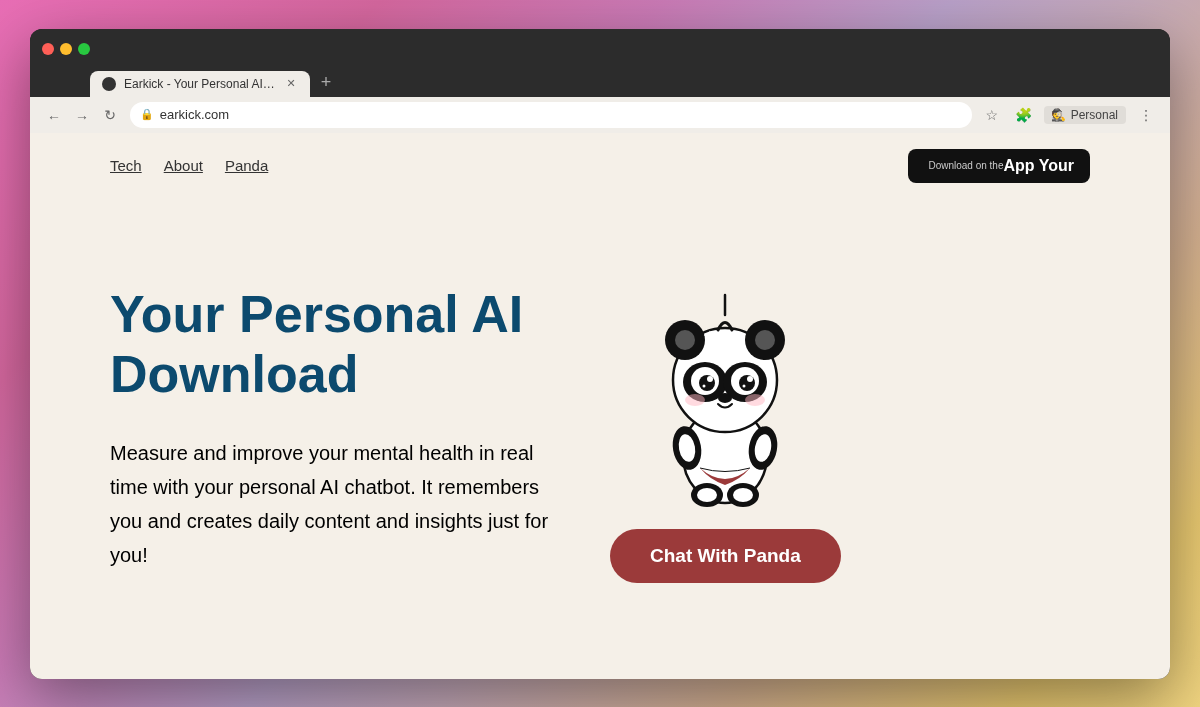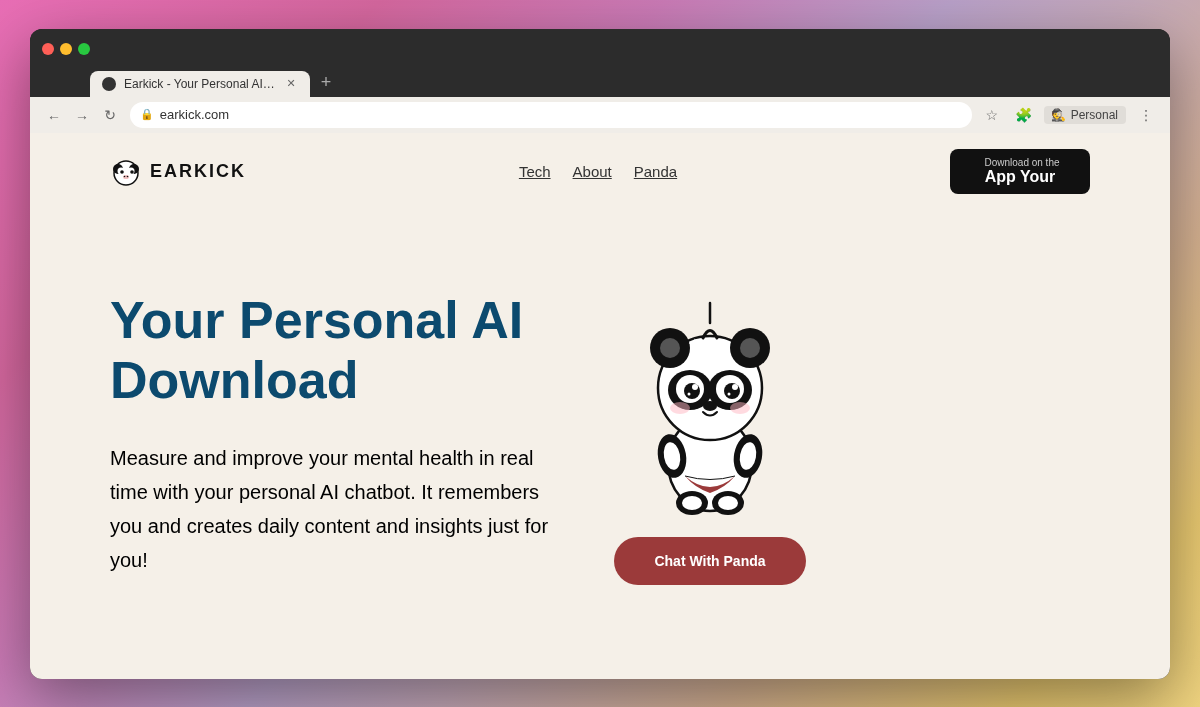--- a/index.html
+++ b/index.html
@@ -233,21 +233,20 @@
       text-decoration: underline;
       cursor: pointer;
     }
 
     .app-store-btn {
       background: #111;
       color: white;
       border-radius: 8px;
       padding: 8px 16px;
       display: flex;
-      flex-direction: column;
       align-items: center;
       cursor: pointer;
       min-width: 140px;
     }
 
     .app-store-small {
       font-size: 10px;
       color: #ccc;
       display: flex;
       align-items: center;
@@ -300,21 +299,21 @@
       width: 200px;
       height: 230px;
       display: flex;
       align-items: center;
       justify-content: center;
     }
 
     .chat-btn {
       background: #9b3a3a;
       color: white;
-      font-size: 14px;
+      font-size: 19px;
       font-weight: 700;
       padding: 16px 40px;
       border-radius: 32px;
       cursor: pointer;
       border: none;
       white-space: nowrap;
     }
   </style>
 </head>
 <body>
@@ -355,35 +354,20 @@
           <span>Personal</span>
         </div>
         <div class="toolbar-btn">⋮</div>
       </div>
     </div>
   </div>
 
   <div class="website-content">
 
     <nav class="navbar">
-      <div class="logo">
-        <svg class="logo-icon" viewBox="0 0 32 32" fill="none">
-          <circle cx="16" cy="18" r="12" fill="white" stroke="#111" stroke-width="1.5"></circle>
-          <circle cx="8" cy="14" r="5" fill="#111"></circle>
-          <circle cx="24" cy="14" r="5" fill="#111"></circle>
-          <circle cx="11" cy="16" r="3.5" fill="white"></circle>
-          <circle cx="21" cy="16" r="3.5" fill="white"></circle>
-          <circle cx="12" cy="17" r="1.8" fill="#111"></circle>
-          <circle cx="22" cy="17" r="1.8" fill="#111"></circle>
-          <ellipse cx="16" cy="22" rx="3" ry="2" fill="#f0c0c0"></ellipse>
-          <circle cx="14.5" cy="21.5" r="0.8" fill="#111"></circle>
-          <circle cx="17.5" cy="21.5" r="0.8" fill="#111"></circle>
-        </svg>
-        <span class="logo-text">EARKICK</span>
-      </div>
       <div class="nav-links">
         <span class="nav-link">Tech</span>
         <span class="nav-link">About</span>
         <span class="nav-link">Panda</span>
       </div>
       <div class="app-store-btn">
         <div class="app-store-small">
           <span style="font-size:12px;"></span>
           <span>Download on the</span>
         </div>

